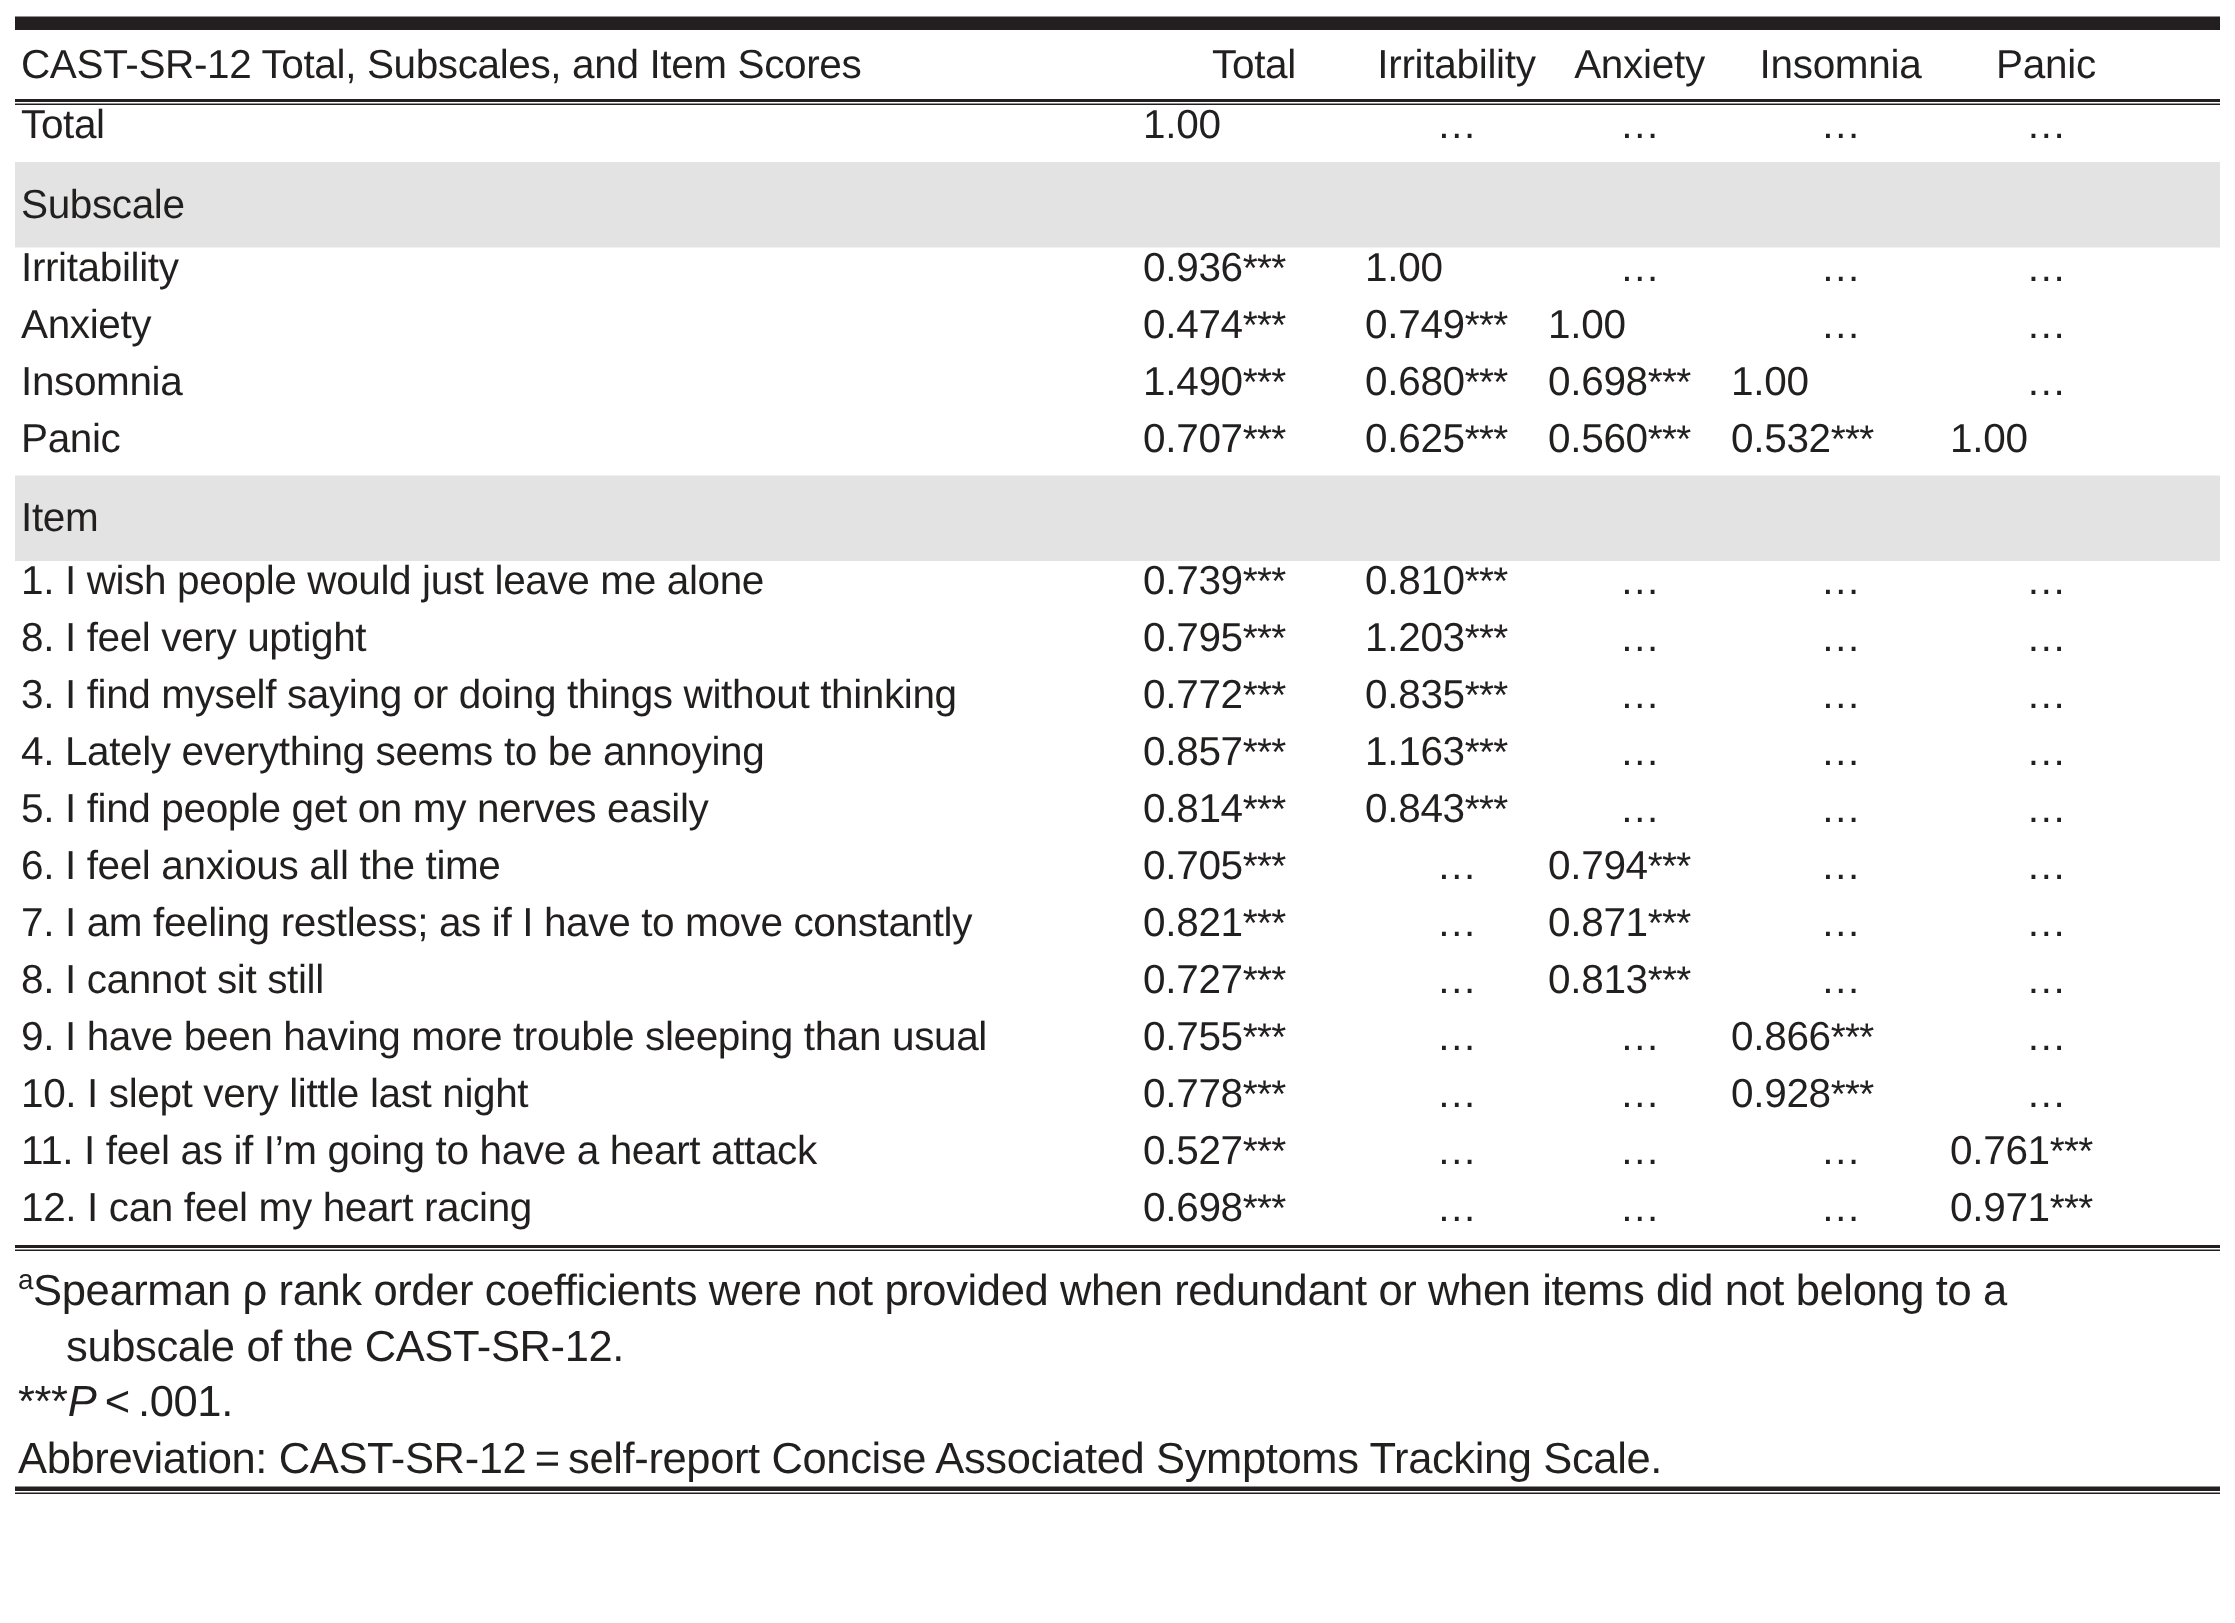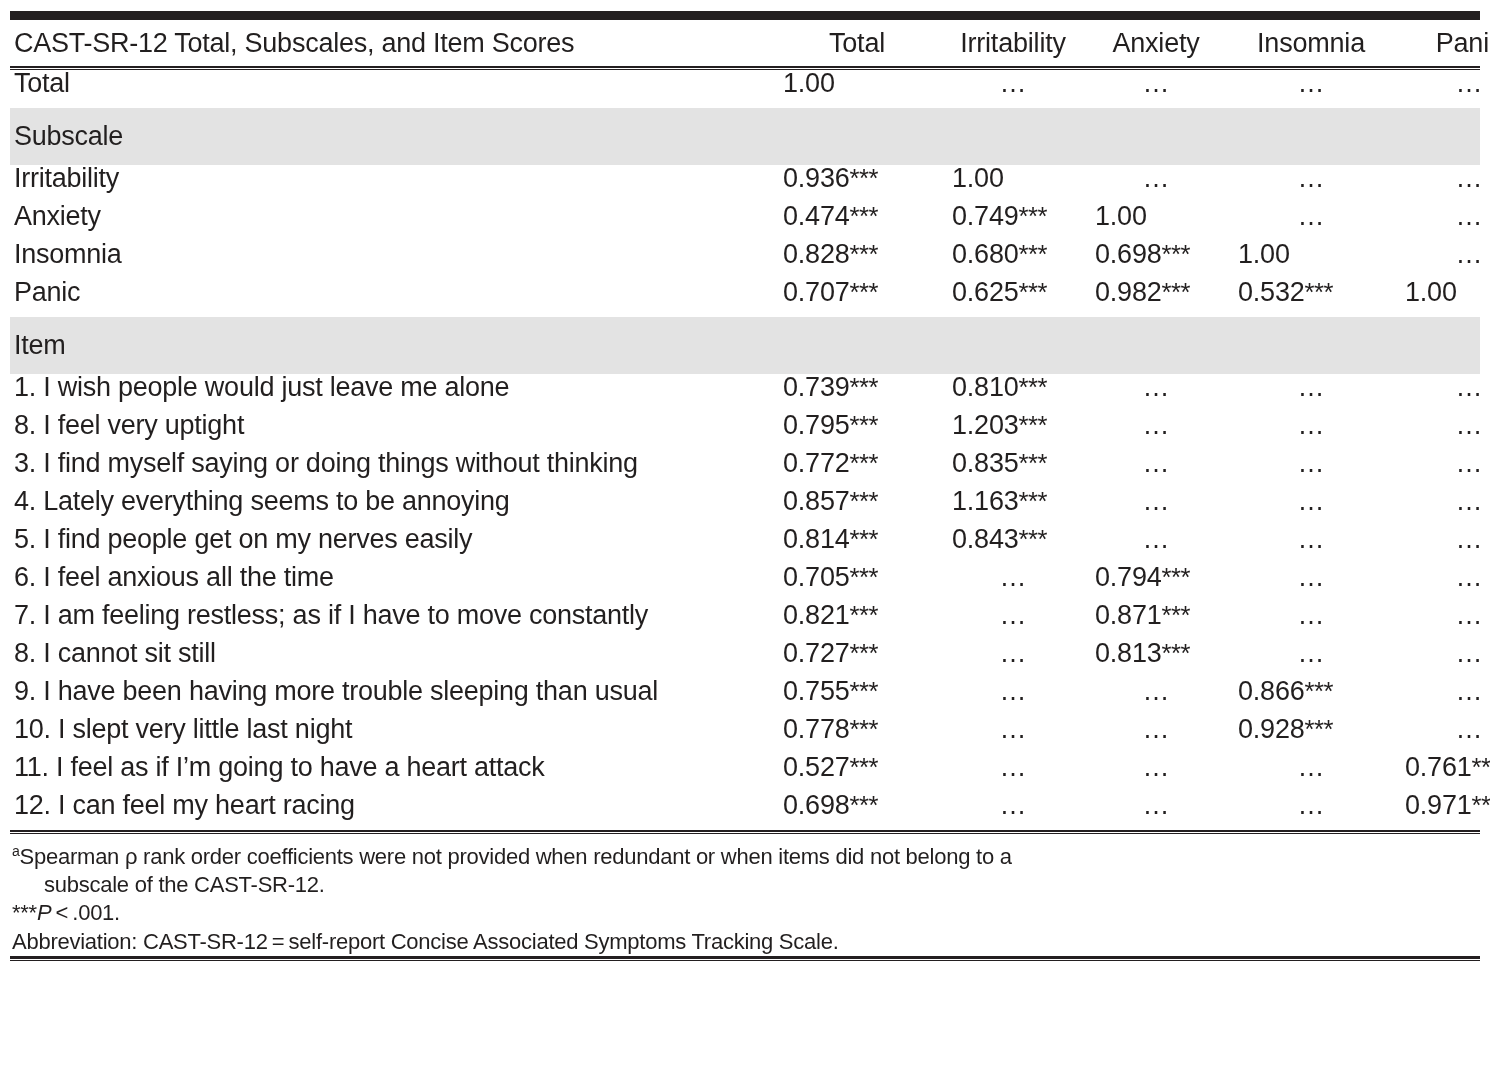--- a/index.html
+++ b/index.html
@@ -60,21 +60,20 @@
     line-height: 0;
   }
 
   
   .trow {
     display: flex;
     align-items: baseline;
     font-size: 27px;
     line-height: 1.0;
     height: 38px;
-    gap: 21px;
   }
   .trow.header-row {
     height: 46px;
     align-items: center;
   }
   .trow.band {
     height: 57px;
     background: #e3e3e3;
     align-items: center;
   }
@@ -103,21 +102,21 @@
   .header-row .c-label { font-size: 27px; }
 
   
   .data-row .c-num { text-align: left; }
   .data-row .c-num.ell { text-align: center; }
 
   .stars { font-size: 0.95em; letter-spacing: -0.5px; }
 
   
   .notes {
-    font-size: 22px;
+    font-size: 29px;
     line-height: 1.26;
     padding-top: 9px;
     letter-spacing: -0.25px;
   }
   .note-line { padding-left: 2px; }
   .note-a sup {
     font-size: 0.64em;
     vertical-align: super;
     line-height: 0;
   }
@@ -169,31 +168,31 @@
       <div class="trow data-row">
         <div class="c-label">Anxiety</div>
         <div class="c-num c-total"><span>0.474</span><span class="stars">***</span></div>
         <div class="c-num c-irritability"><span>0.749</span><span class="stars">***</span></div>
         <div class="c-num c-anxiety">1.00</div>
         <div class="c-num c-insomnia ell">…</div>
         <div class="c-num c-panic ell">…</div>
       </div>
       <div class="trow data-row">
         <div class="c-label">Insomnia</div>
-        <div class="c-num c-total"><span>0.828</span><span class="stars">***</span></div>
+        <div class="c-num c-total"><span>1.490</span><span class="stars">***</span></div>
         <div class="c-num c-irritability"><span>0.680</span><span class="stars">***</span></div>
         <div class="c-num c-anxiety"><span>0.698</span><span class="stars">***</span></div>
         <div class="c-num c-insomnia">1.00</div>
         <div class="c-num c-panic ell">…</div>
       </div>
       <div class="trow data-row">
         <div class="c-label">Panic</div>
         <div class="c-num c-total"><span>0.707</span><span class="stars">***</span></div>
         <div class="c-num c-irritability"><span>0.625</span><span class="stars">***</span></div>
-        <div class="c-num c-anxiety"><span>0.982</span><span class="stars">***</span></div>
+        <div class="c-num c-anxiety"><span>0.560</span><span class="stars">***</span></div>
         <div class="c-num c-insomnia"><span>0.532</span><span class="stars">***</span></div>
         <div class="c-num c-panic">1.00</div>
       </div>
       <div class="trow band">
         <div class="c-label">Item</div>
       </div>
       <div class="trow data-row">
         <div class="c-label">1. I wish people would just leave me alone</div>
         <div class="c-num c-total"><span>0.739</span><span class="stars">***</span></div>
         <div class="c-num c-irritability"><span>0.810</span><span class="stars">***</span></div>

